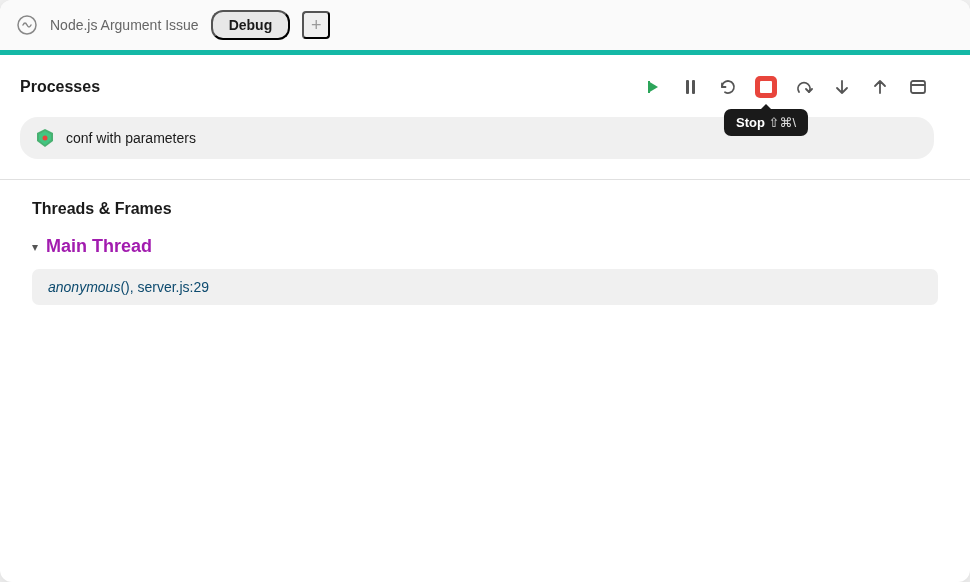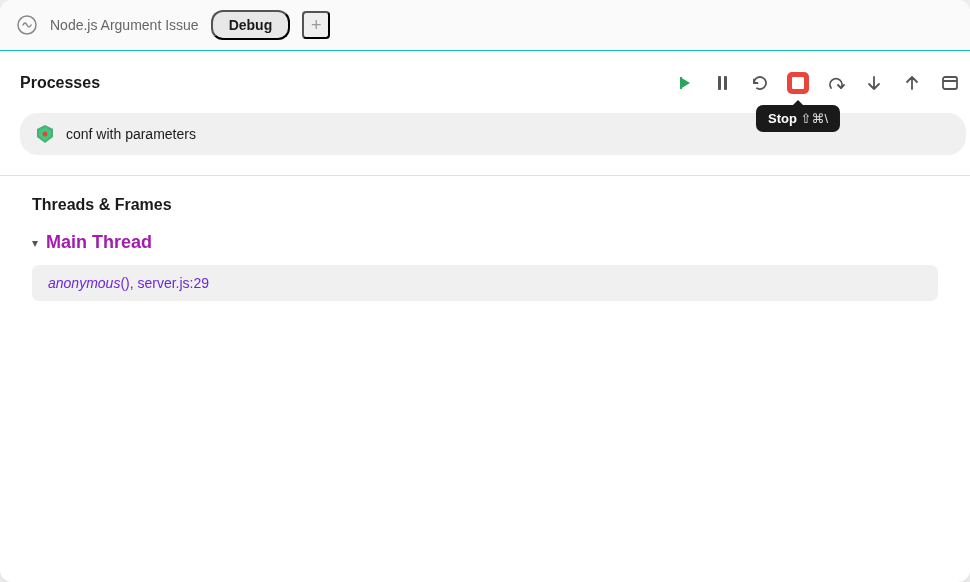--- a/index.html
+++ b/index.html
@@ -22,21 +22,21 @@
       overflow: hidden;
       display: flex;
       flex-direction: column;
     }
 
     
     .title-bar {
       display: flex;
       align-items: center;
       padding: 10px 16px;
-      border-bottom: 1px solid #14b8a6;
+      border-bottom: 5px solid #14b8a6;
       gap: 12px;
       background: #fafafa;
     }
 
     .title-icon {
       width: 22px;
       height: 22px;
       color: #888;
       display: flex;
       align-items: center;
@@ -75,21 +75,21 @@
     
     .main-content {
       display: flex;
       flex-direction: column;
       flex: 1;
       overflow: hidden;
     }
 
     
     .processes-section {
-      padding: 16px 4px 0 20px;
+      padding: 16px 36px 0 20px;
     }
 
     .section-header {
       display: flex;
       align-items: center;
       justify-content: space-between;
       margin-bottom: 14px;
     }
 
     .section-title {
@@ -213,21 +213,21 @@
       font-size: 18px;
       color: #a21caf;
       font-weight: 700;
     }
 
     .frame-item {
       background: #f0f0f0;
       border-radius: 7px;
       padding: 10px 16px;
       font-size: 14px;
-      color: #6d28d9;
+      color: #0c4a6e;
     }
 
     .frame-item em {
       font-style: italic;
     }
 
     
     svg {
       display: block;
     }

